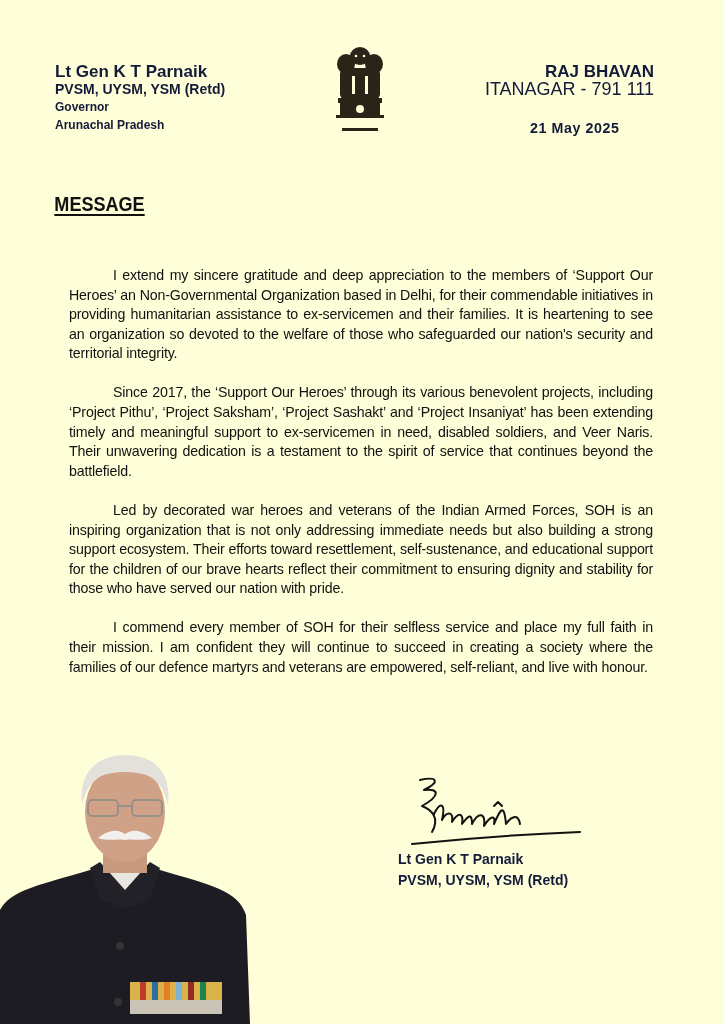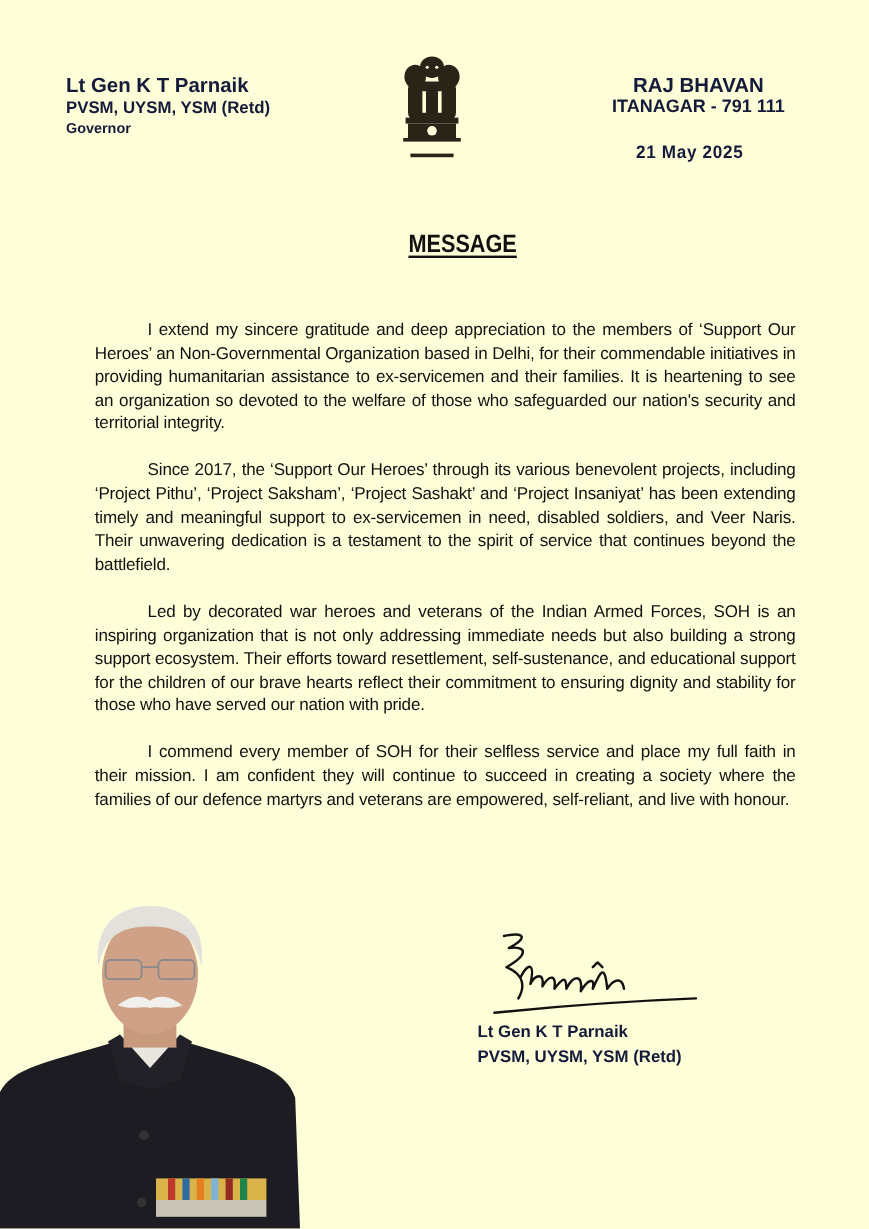--- a/index.html
+++ b/index.html
@@ -14,64 +14,64 @@
     position: absolute; left: 55px; top: 62px;
     color: #141b3a;
   }
   .hdr-left .name { font-weight: bold; font-size: 17px; line-height: 19px; }
   .hdr-left .decor { font-weight: bold; font-size: 14px; line-height: 17px; }
   .hdr-left .title { font-weight: bold; font-size: 12px; line-height: 18px; }
   .hdr-right {
     position: absolute; right: 70px; top: 62px; text-align: right;
     color: #141b3a;
   }
-  .hdr-right .rb { font-weight: bold; font-size: 17px; line-height: 19px; text-align: center; }
-  .hdr-right .addr { font-weight: bold; font-size: 15px; line-height: 16px; }
+  .hdr-right .rb { font-weight: bold; font-size: 17px; line-height: 19px; }
+  .hdr-right .addr { font-weight: normal; font-size: 18px; line-height: 16px; }
   .date {
     position: absolute; left: 530px; top: 119px;
     font-weight: bold; font-size: 15px; letter-spacing: 0.6px; color: #141b3a;
     transform: scaleX(0.95); transform-origin: left;
   }
   .emblem {
     position: absolute; left: 330px; top: 42px; width: 60px; height: 96px;
   }
   .heading {
-    position: absolute; left: 0; right: 0; top: 192px; text-align: center; margin-left: 47px;
+    position: absolute; left: 0; right: 0; top: 192px;  margin-left: 47px;
   }
   .heading span {
     font-family: "Liberation Sans Narrow", "Liberation Sans", sans-serif;
     font-weight: bold; font-size: 21px; text-decoration: underline;
     text-decoration-thickness: 2px; text-underline-offset: 3px;
     display: inline-block; transform: scaleX(0.86);
   }
   .body {
     position: absolute; left: 69px; width: 584px; top: 266px;
     font-size: 14.2px; line-height: 19.6px; text-align: justify;
     letter-spacing: -0.15px;
-    margin-left: 10px;
   }
   .body p { margin: 0 0 19.5px 0; text-indent: 44px; }
   .sig {
     position: absolute; left: 410px; top: 772px; width: 200px; height: 80px;
   }
   .sig-block {
     position: absolute; left: 398px; top: 849px; color: #141b3a;
     font-weight: bold; font-size: 14px; line-height: 21px;
   }
   .photo {
     position: absolute; left: 0; top: 750px; width: 250px; height: 274px;
   }
 </style>
 </head>
 <body>
 
 <div class="hdr-left">
   <div class="name">Lt  Gen K T Parnaik</div>
   <div class="decor">PVSM, UYSM, YSM (Retd)</div>
   <div class="title">Governor</div>
+  <div class="title">Arunachal Pradesh</div>
 </div>
 
 <svg class="emblem" viewBox="0 0 60 96">
   <g fill="#2a2418">
     <ellipse cx="30" cy="14" rx="10" ry="9"></ellipse>
     <ellipse cx="16" cy="22" rx="9" ry="10"></ellipse>
     <ellipse cx="44" cy="22" rx="9" ry="10"></ellipse>
     <rect x="10" y="26" width="40" height="32" rx="6"></rect>
     <rect x="8" y="56" width="44" height="5"></rect>
     <rect x="10" y="61" width="40" height="12"></rect>

